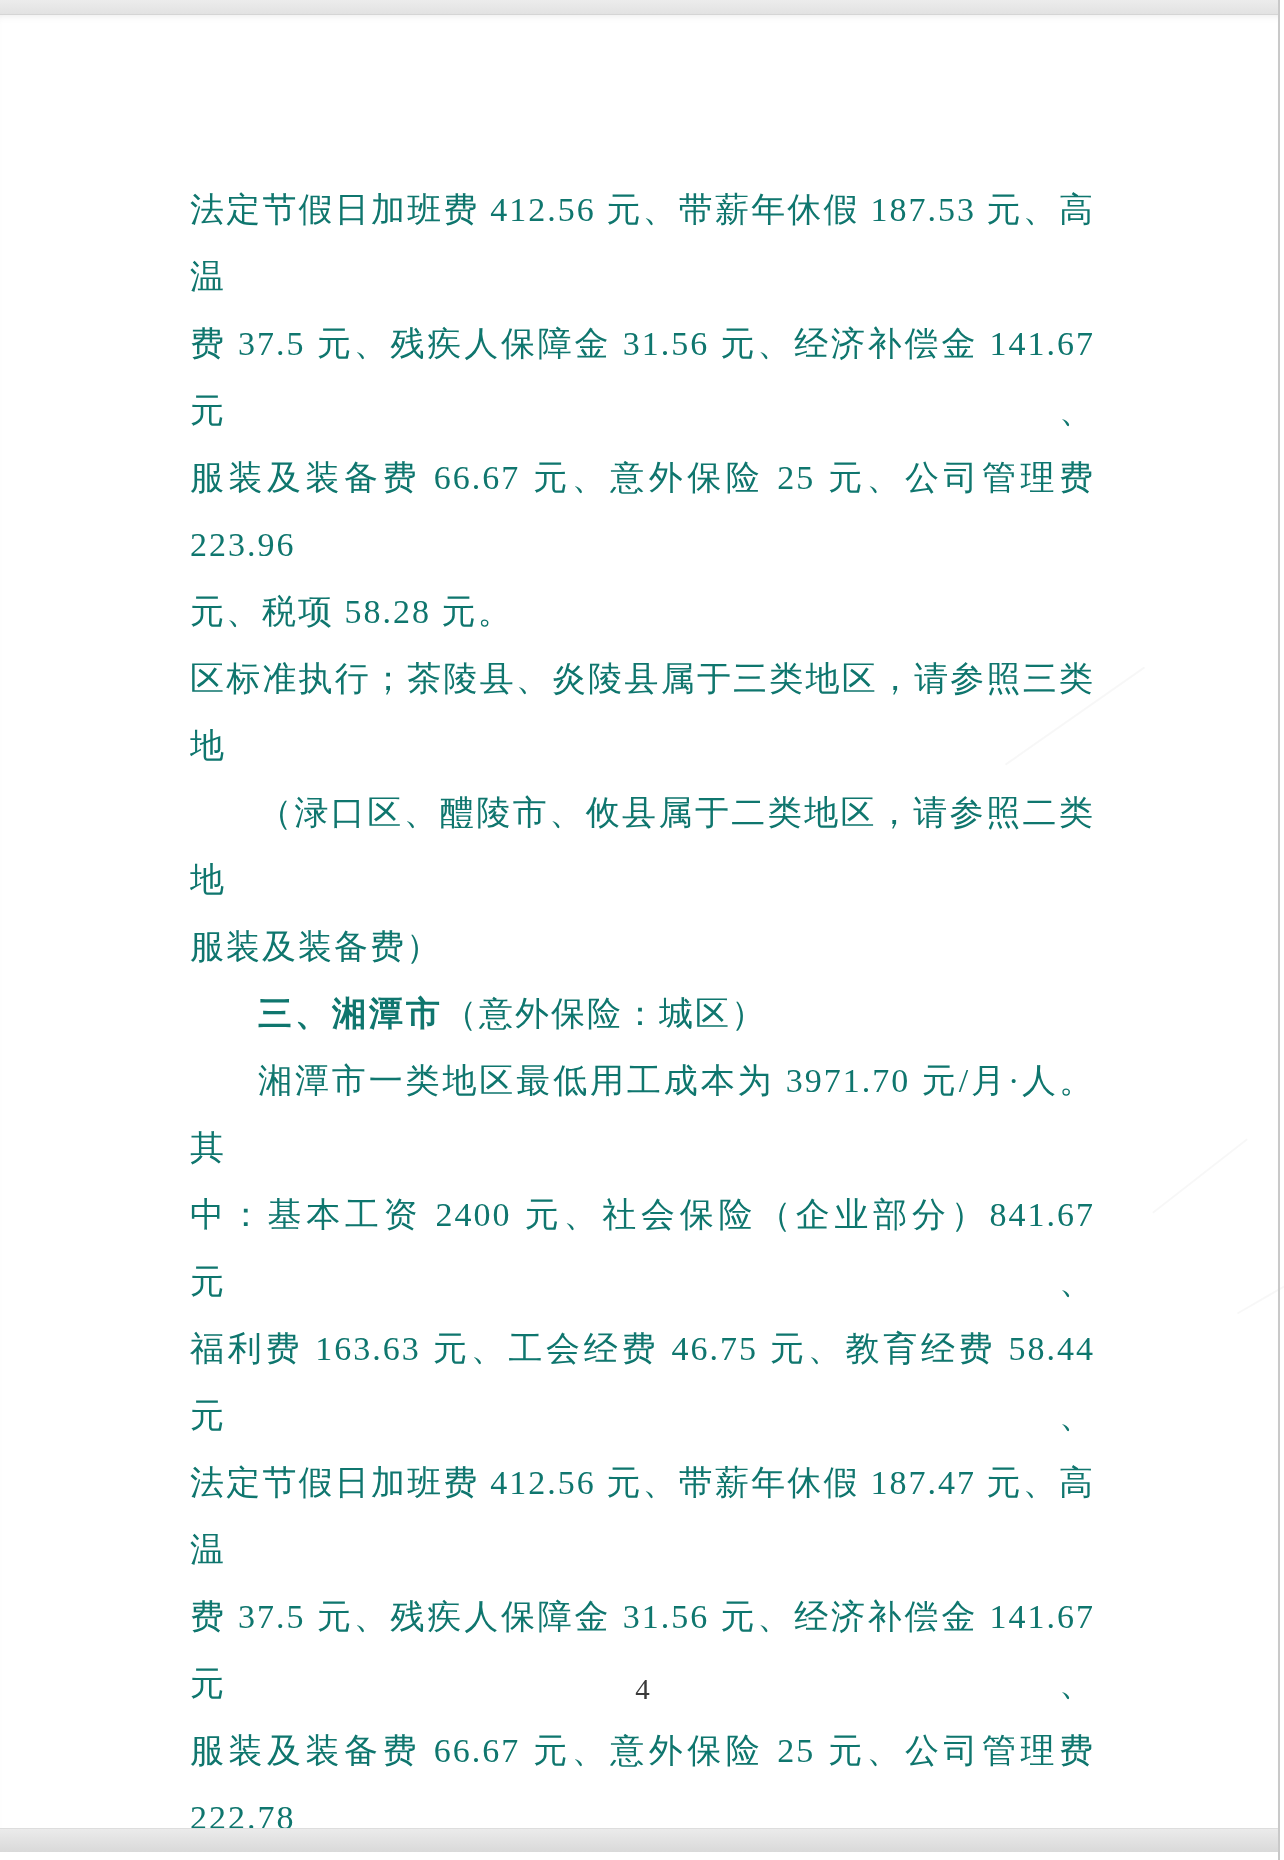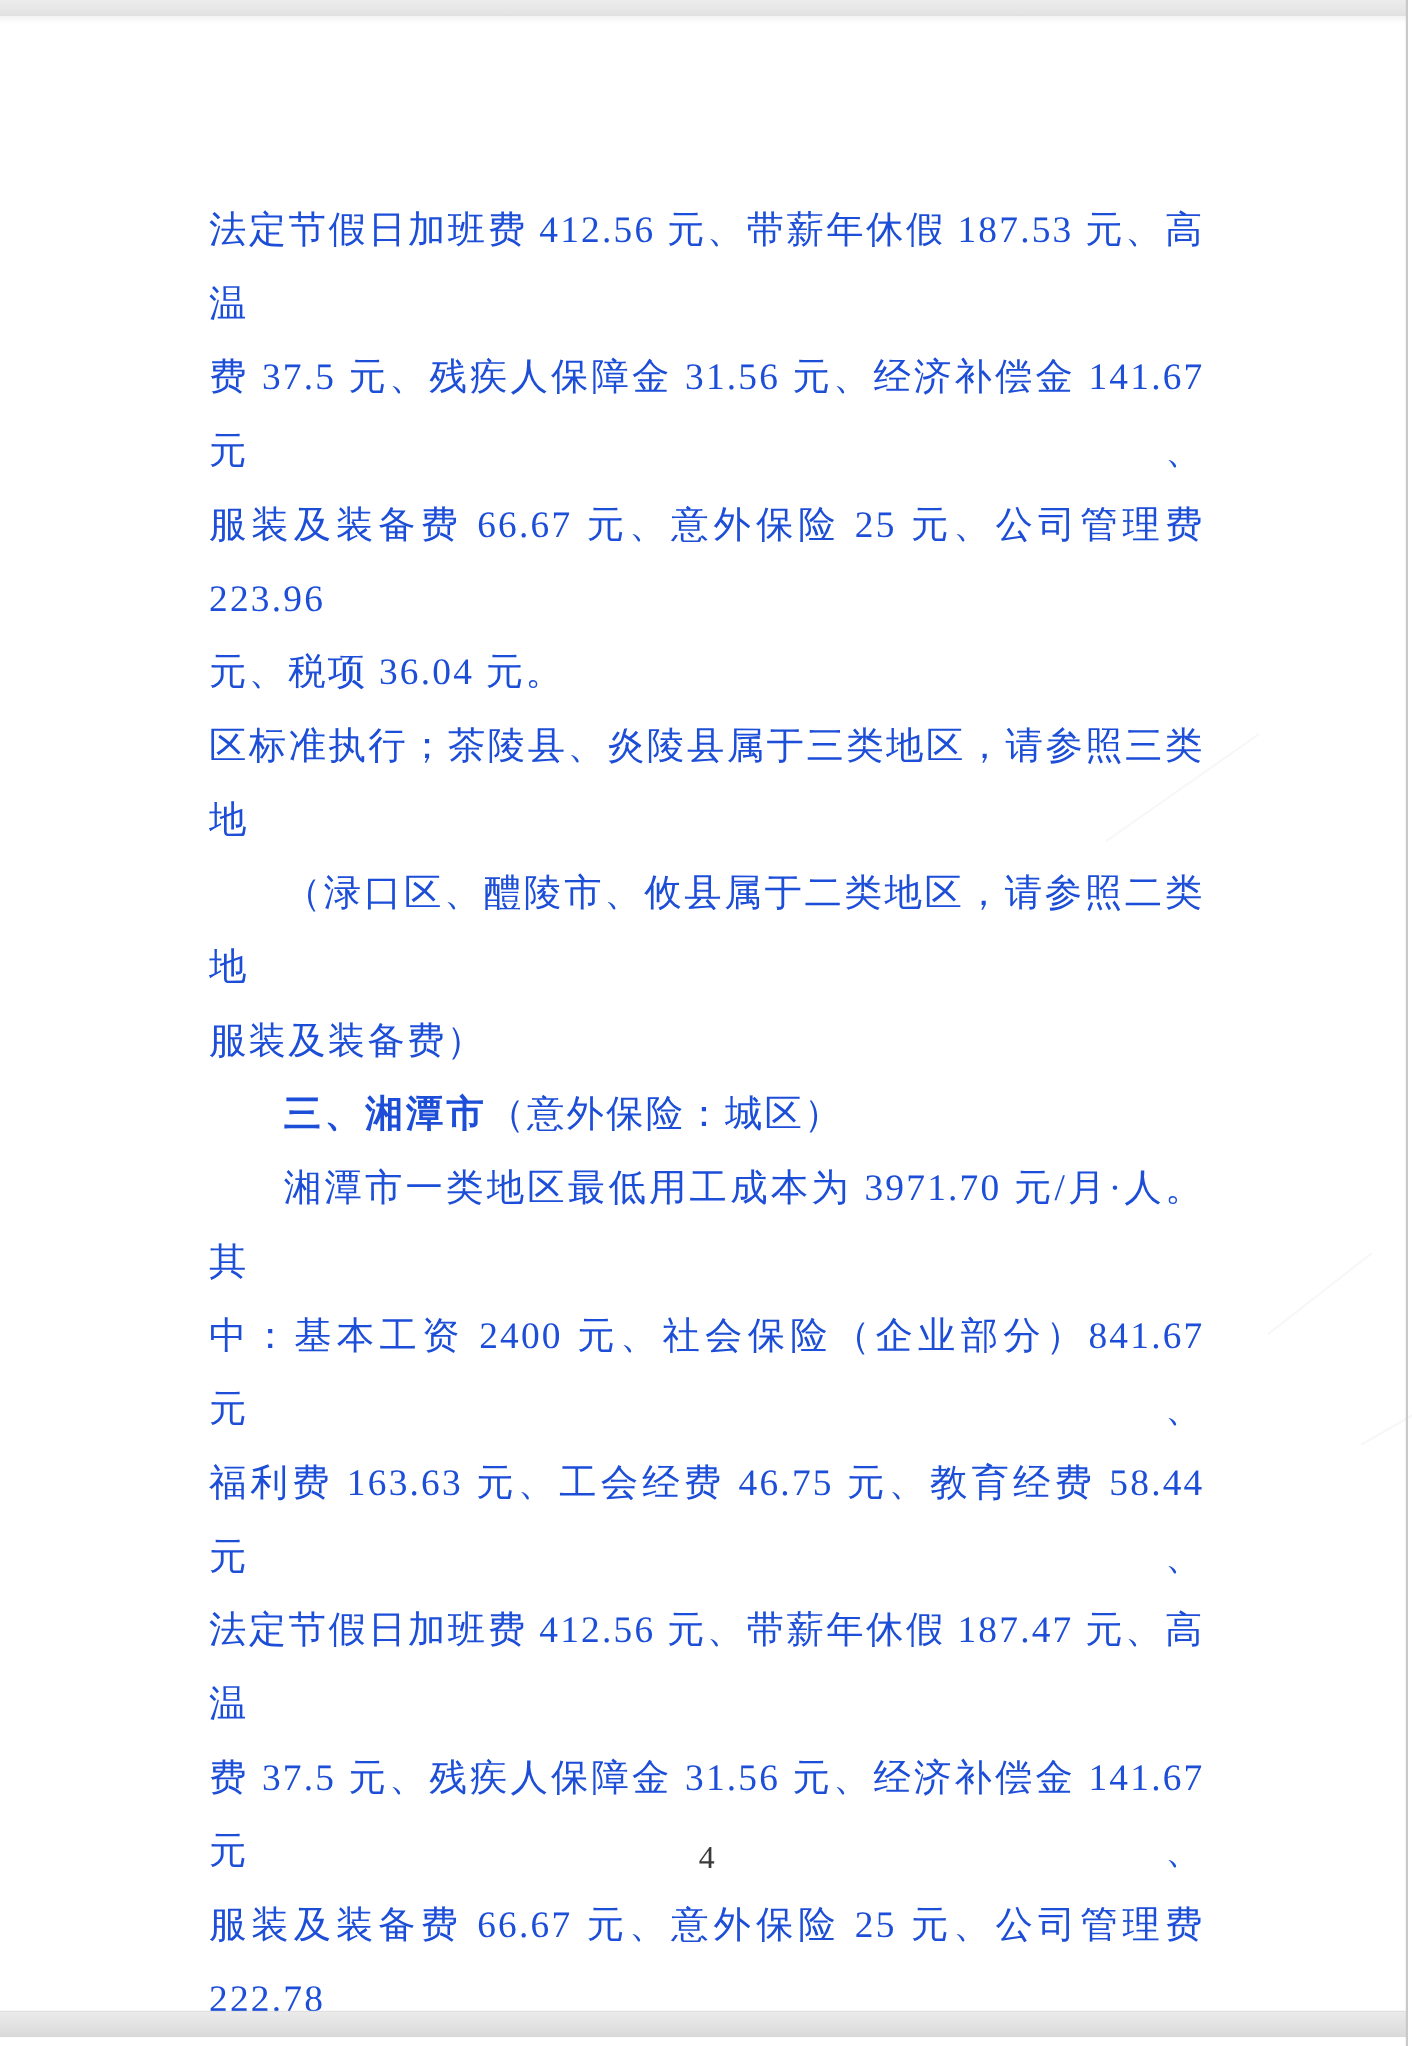--- a/index.html
+++ b/index.html
@@ -60,21 +60,21 @@
     border-radius: 2px;
   }
   .crease.c1 { left: 990px;  top: 700px;  width: 170px; transform: rotate(-35deg); }
   .crease.c2 { left: 1140px; top: 1160px; width: 120px; transform: rotate(-38deg); }
   .crease.c3 { left: 1230px; top: 1270px; width: 110px; transform: rotate(-30deg); }
 
   .text-block {
     position: absolute;
     left: 190px; top: 161px;
     width: 905px;
-    color: #1d4ed8;
+    color: #0f766e;
     font-size: 34px;
     line-height: 67px;
     letter-spacing: 2px;
   }
   .line {
     width: 100%;
     text-align: left;
     white-space: normal;
     overflow: visible;
   }
@@ -108,21 +108,21 @@
 
   <div class="page">
     <div class="crease c1"></div>
     <div class="crease c2"></div>
     <div class="crease c3"></div>
 
     <div class="text-block">
         <div class="line justify"><span class="seg">法定节假日加班费 412.56 元、带薪年休假 187.53 元、高温</span></div>
         <div class="line justify"><span class="seg">费 37.5 元、残疾人保障金 31.56 元、经济补偿金 141.67 元、</span></div>
         <div class="line justify"><span class="seg">服装及装备费 66.67 元、意外保险 25 元、公司管理费 223.96</span></div>
-        <div class="line"><span class="seg">元、税项 36.04 元。</span></div>
+        <div class="line"><span class="seg">元、税项 58.28 元。</span></div>
         <div class="line justify"><span class="seg">区标准执行；茶陵县、炎陵县属于三类地区，请参照三类地</span></div>
         <div class="line justify indent"><span class="seg">（渌口区、醴陵市、攸县属于二类地区，请参照二类地</span></div>
         <div class="line"><span class="seg">服装及装备费）</span></div>
         <div class="line indent"><span class="seg bold">三、湘潭市</span><span class="seg">（意外保险：城区）</span></div>
         <div class="line justify indent"><span class="seg">湘潭市一类地区最低用工成本为 3971.70 元/月·人。其</span></div>
         <div class="line justify"><span class="seg">中：基本工资 2400 元、社会保险（企业部分）841.67 元、</span></div>
         <div class="line justify"><span class="seg">福利费 163.63 元、工会经费 46.75 元、教育经费 58.44 元、</span></div>
         <div class="line justify"><span class="seg">法定节假日加班费 412.56 元、带薪年休假 187.47 元、高温</span></div>
         <div class="line justify"><span class="seg">费 37.5 元、残疾人保障金 31.56 元、经济补偿金 141.67 元、</span></div>
         <div class="line justify"><span class="seg">服装及装备费 66.67 元、意外保险 25 元、公司管理费 222.78</span></div>

